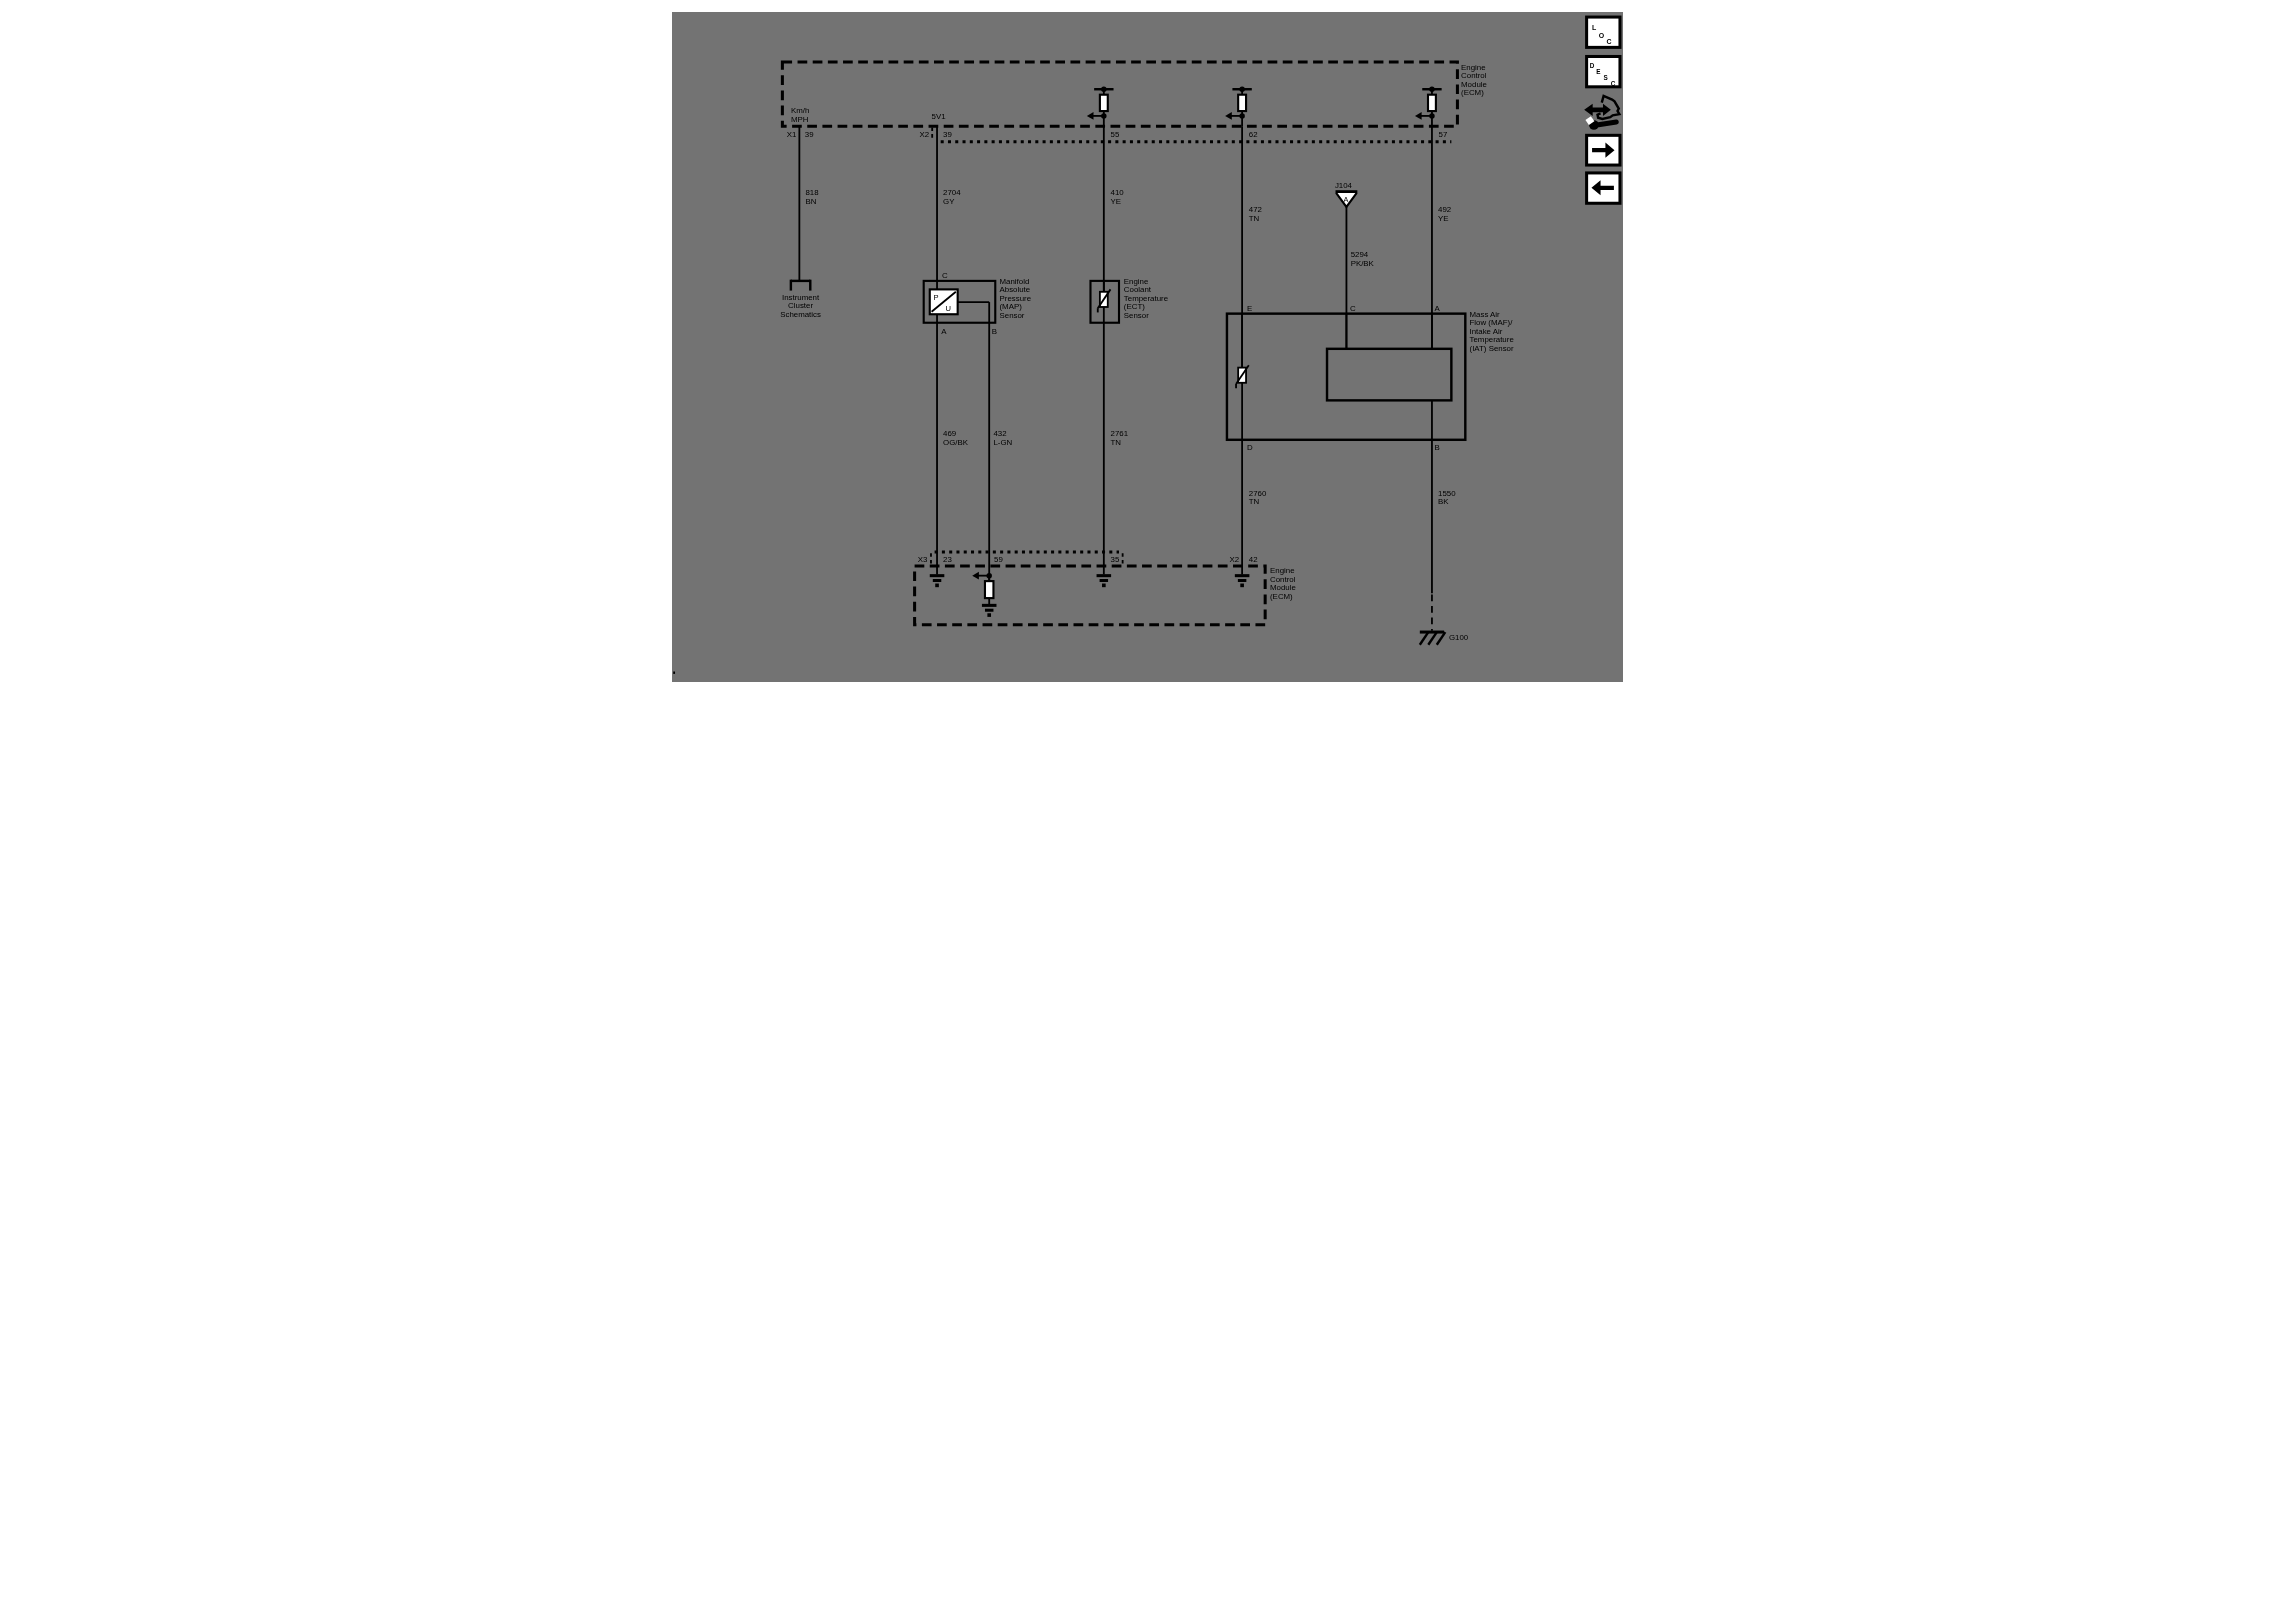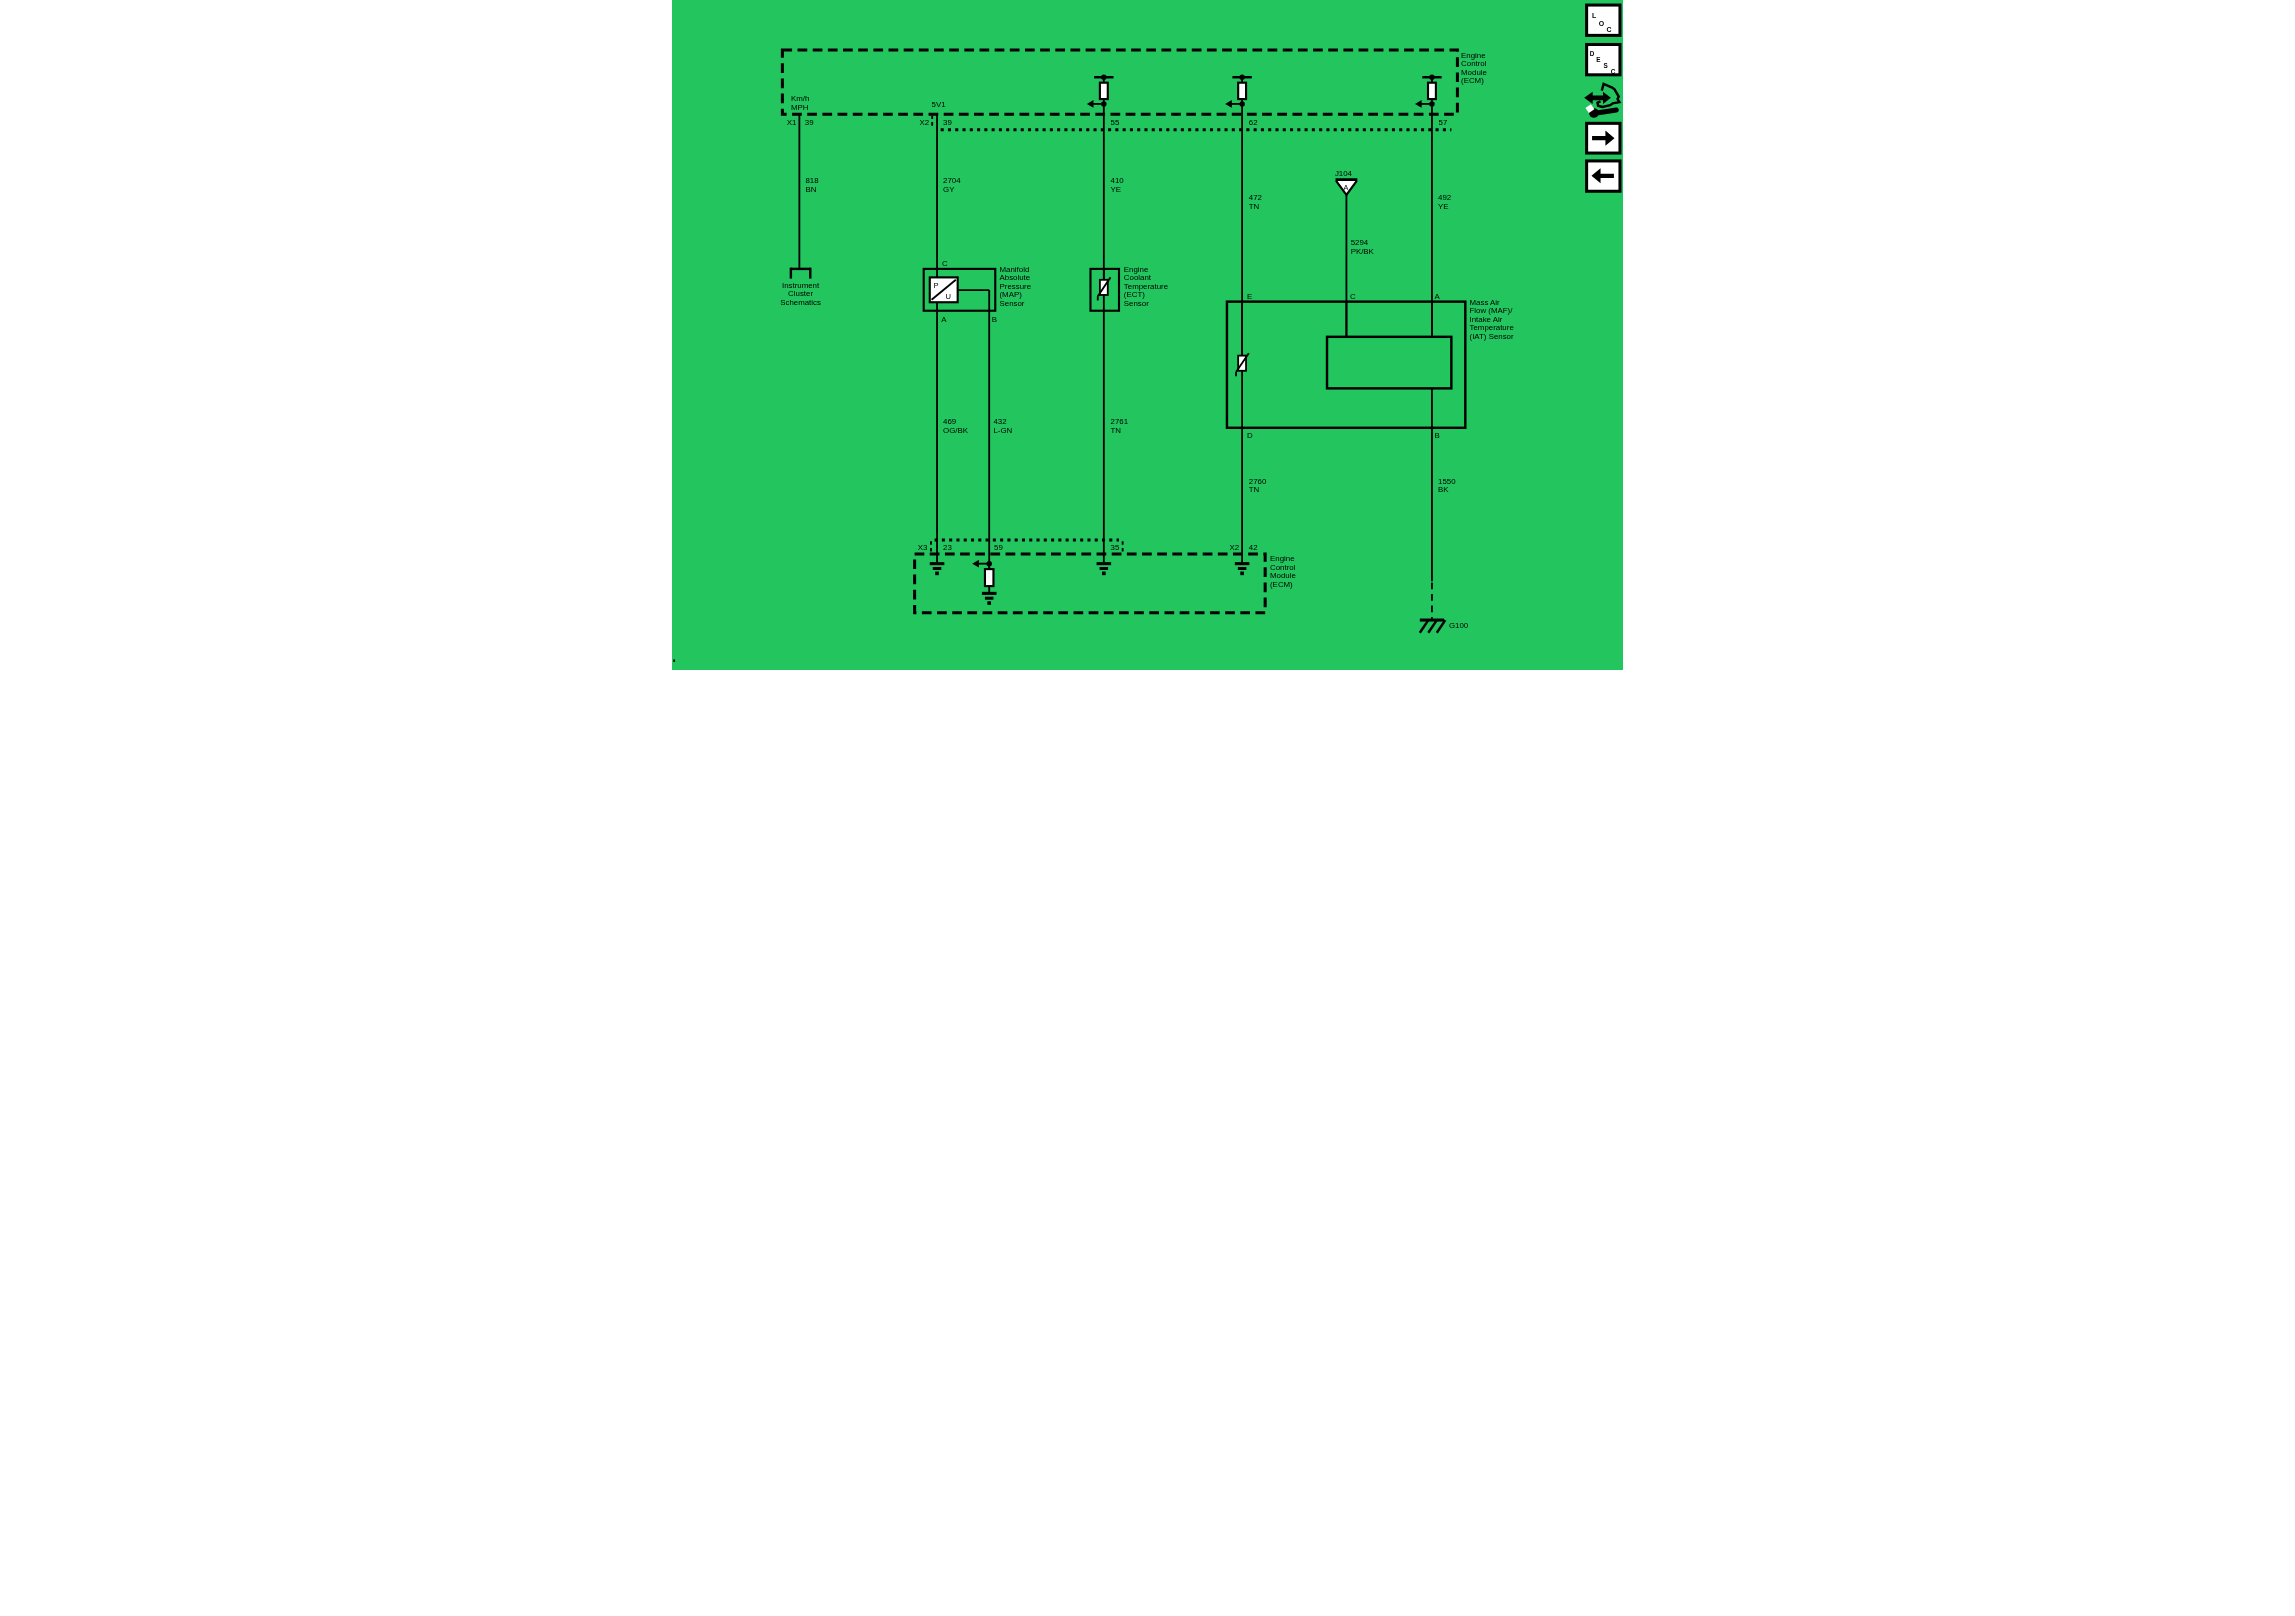--- a/index.html
+++ b/index.html
@@ -1,17 +1,17 @@
 <!DOCTYPE html>
 <html style="font-size:9.7px"><head>
 <meta charset="utf-8">
 <style>
   html,body{margin:0;padding:0;background:#ffffff;}
   body{font-family:"Liberation Sans",sans-serif;}
-  .stage{position:relative;width:951px;height:670px;background:#22c55e;margin:0 auto;}
+  .stage{position:relative;width:951px;height:670px;background:#737373;margin:12px auto;}
   svg{display:block;}
   text{font-family:"Liberation Sans",sans-serif;fill:#000;}
   .lbl{font-size:13px;}
   .pin{font-size:13px;}
   .iconletter{font-weight:bold;}
 </style>
 </head>
 <body>
 
 <div class="stage">

